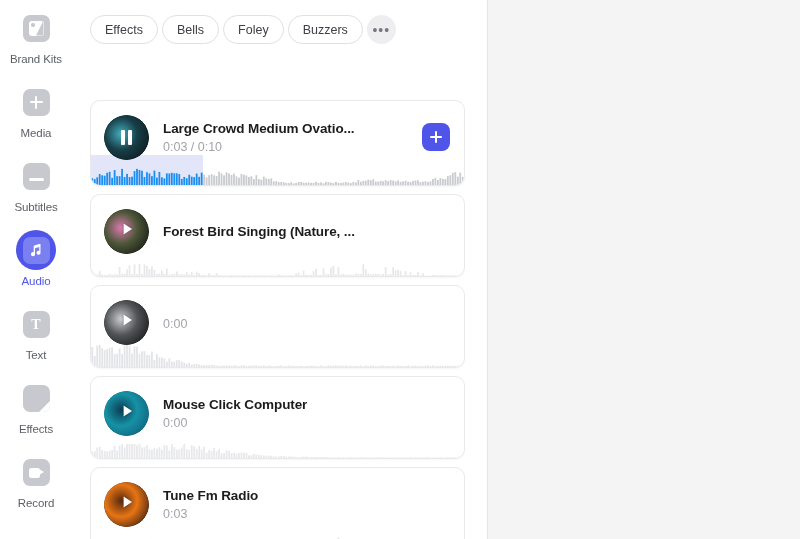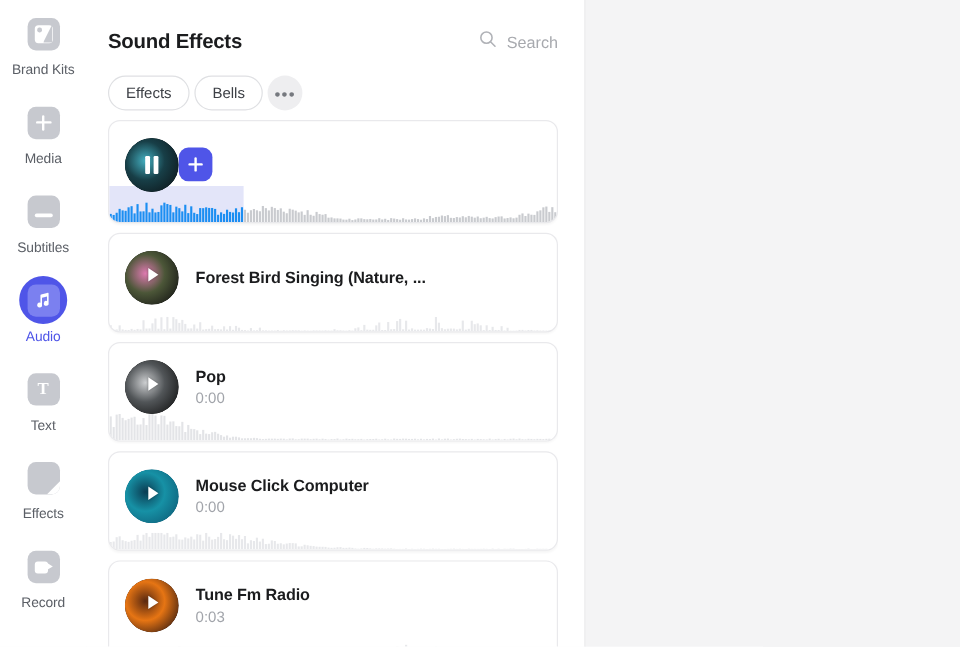--- a/index.html
+++ b/index.html
@@ -458,37 +458,26 @@
       <div class="rail-icon-wrap">
         <div class="rail-glyph g-record"></div>
       </div>
       <div class="rail-label">Record</div>
     </div>
 
   </nav>
 
   <section class="panel">
 
-    <div class="panel-head">
-      <div class="panel-title">Sound Effects</div>
-
-      <div class="search-box">
-        <span class="search-icon">
-          <svg width="15" height="15" viewBox="0 0 16 16" aria-hidden="true">
-            <circle cx="6.8" cy="6.8" r="5" fill="none" stroke="#b0b2b7" stroke-width="1.4"></circle>
-            <line x1="10.4" y1="10.4" x2="14.4" y2="14.4" stroke="#b0b2b7" stroke-width="1.4" stroke-linecap="round"></line>
-          </svg>
-        </span>
-        <span class="search-placeholder">Search</span>
-      </div>
-    </div>
 
     <div class="chips">
       <div class="chip">Effects</div>
       <div class="chip">Bells</div>
+      <div class="chip">Foley</div>
+      <div class="chip">Buzzers</div>
       <div class="chip-more">•••</div>
     </div>
 
     <div class="list" id="sound-list">
         <div class="card playing">
           <div class="progress-bg" style="width: 30%; height: 30px; top: auto; bottom: 0px;"></div>
           <div class="wave" style="height: 24px;">
             <svg viewBox="0 0 1000 100" preserveAspectRatio="none">
               <rect x="0.93" y="71.86" width="4.80" height="28.14" fill="#1b8ef2"></rect>
               <rect x="7.60" y="75.59" width="4.80" height="24.41" fill="#1b8ef2"></rect>
@@ -652,20 +641,24 @@
                     <stop offset="100%" stop-color="#0d1418"></stop>
                   </radialGradient>
                 </defs>
                 <circle cx="22.5" cy="22.5" r="22.5" fill="#0d1418"></circle>
                 <circle cx="22.5" cy="22.5" r="22.5" fill="url(#tg0)" opacity="0.95"></circle>
               </svg>
               <div class="thumb-pause">
                 <i></i>
                 <i></i>
               </div>
+            </div>
+            <div class="meta">
+              <div class="meta-title">Large Crowd Medium Ovatio...</div>
+              <div class="meta-time">0:03 / 0:10</div>
             </div>
             <div class="add-btn"></div>
           </div>
         </div>
         <div class="card">
           <div class="wave" style="height: 14px; opacity: 0.8;">
             <svg viewBox="0 0 1000 100" preserveAspectRatio="none">
               <rect x="0.93" y="64.05" width="4.80" height="35.95" fill="#e2e3e6"></rect>
               <rect x="7.60" y="95.02" width="4.80" height="4.98" fill="#e2e3e6"></rect>
               <rect x="14.27" y="89.35" width="4.80" height="10.65" fill="#e2e3e6"></rect>
@@ -1006,21 +999,20 @@
                   </radialGradient>
                 </defs>
                 <circle cx="22.5" cy="22.5" r="22.5" fill="#101010"></circle>
                 <circle cx="22.5" cy="22.5" r="22.5" fill="url(#tg2)" opacity="0.95"></circle>
               </svg>
               <div class="thumb-play"><svg width="18" height="18" viewBox="0 0 18 18" aria-hidden="true">
                   <path d="M5.6 3.4 L14 9 L5.6 14.6 Z" fill="#ffffff"></path>
                 </svg></div>
             </div>
             <div class="meta">
-              <div class="meta-title">Pop</div>
               <div class="meta-time">0:00</div>
             </div>
           </div>
         </div>
         <div class="card">
           <div class="wave" style="height: 14px; opacity: 0.8;">
             <svg viewBox="0 0 1000 100" preserveAspectRatio="none">
               <rect x="0.93" y="54.69" width="4.80" height="45.31" fill="#e2e3e6"></rect>
               <rect x="7.60" y="51.90" width="4.80" height="48.10" fill="#e2e3e6"></rect>
               <rect x="14.27" y="26.02" width="4.80" height="73.98" fill="#e2e3e6"></rect>

